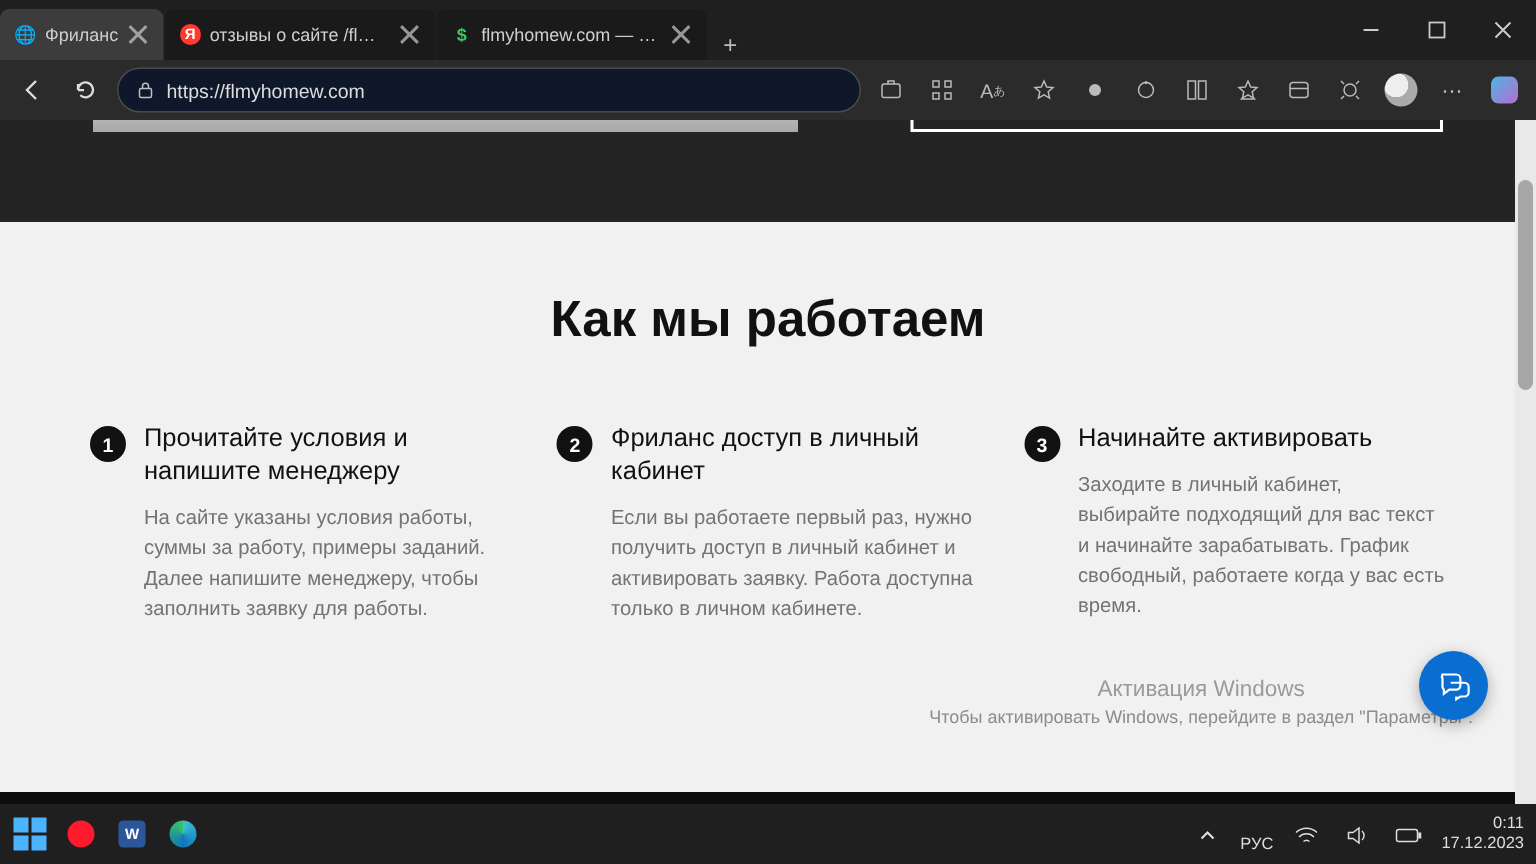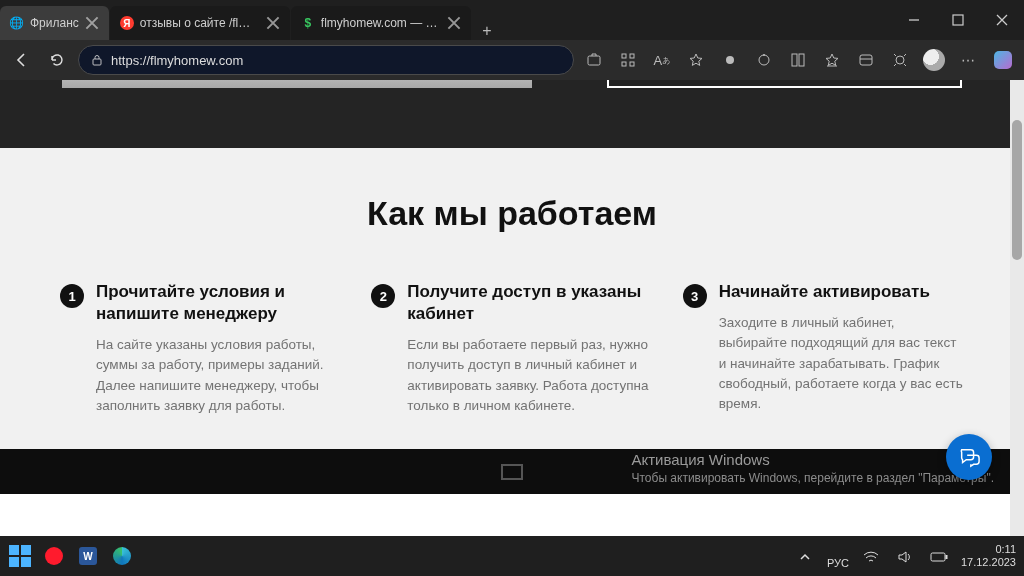--- a/index.html
+++ b/index.html
@@ -27,36 +27,36 @@
 
 .viewport{flex:1;position:relative;background:#fff;overflow:hidden}
 .scroll-track{position:absolute;right:0;top:0;bottom:0;width:14px;background:#e9e9e9}
 .scroll-thumb{position:absolute;right:2px;width:10px;top:40px;height:140px;background:#a7a7a7;border-radius:5px}
 
 .hero-strip{height:68px;background:#242424;display:flex;justify-content:center}
 .hero-inner{width:900px;display:flex;justify-content:space-between;align-items:flex-start;height:100%}
 .hero-imgbox{width:470px;height:28px;background:linear-gradient(#cfcfcf,#a8a8a8);margin-top:-20px}
 .hero-card{width:355px;height:28px;border:2px solid #fff;margin-top:-20px}
 
-.how{background:#f1f1f1;height:301px;display:flex;flex-direction:column;align-items:center;position:relative;padding:0 60px}
+.how{background:#f1f1f1;height:380px;display:flex;flex-direction:column;align-items:center;position:relative;padding:0 60px}
 .how h2{font-size:34px;font-weight:800;color:#111;margin-top:46px;margin-bottom:48px}
 .steps{display:flex;gap:30px;align-items:flex-start;width:100%}
 .step{flex:1;display:flex;gap:12px;align-items:flex-start}
 .badge{width:24px;height:24px;border-radius:50%;background:#111;color:#fff;display:flex;align-items:center;justify-content:center;font-size:13px;font-weight:600;flex:none;margin-top:3px}
 .step-body{display:flex;flex-direction:column;gap:10px}
-.step-title{font-size:17px;font-weight:700;color:#111;line-height:1.3}
+.step-title{font-size:17px;font-weight:400;color:#111;line-height:1.3}
 .step-desc{font-size:13.5px;color:#737373;line-height:1.5}
 .footer-strip{height:45px;background:#0d0d0d;position:relative;display:flex;align-items:center;justify-content:center}
 .footer-strip::before{content:"";width:18px;height:12px;border:2px solid #555;display:block}
 
 
 .chat-btn{position:absolute;right:32px;bottom:56px;width:46px;height:46px;border-radius:50%;background:#0a6ed1;display:flex;align-items:center;justify-content:center;color:#fff;box-shadow:0 3px 10px rgba(0,0,0,.3)}
 .chat-ic{width:22px;height:22px;}
 
-.watermark{position:absolute;right:30px;bottom:50px;text-align:left;color:#8c8c8c;font-size:12px;line-height:1.35;pointer-events:none}
+.watermark{position:absolute;right:42px;bottom:50px;text-align:center;color:#8c8c8c;font-size:12px;line-height:1.35;pointer-events:none}
 .watermark .t{font-size:15px;color:#9a9a9a}
 
 .taskbar{height:40px;background:#1f1f1f;display:flex;align-items:center;justify-content:space-between;padding:0 8px;color:#ddd;font-size:11px}
 .tb-left{display:flex;align-items:center;gap:10px}
 .tb-icon{width:24px;height:24px;display:flex;align-items:center;justify-content:center;font-size:16px}
 .win-start{width:22px;height:22px;display:grid;grid-template-columns:1fr 1fr;grid-template-rows:1fr 1fr;gap:2px}
 .win-start span{background:#4cb4ff}
 .tb-right{display:flex;align-items:flex-end;gap:10px}
 .clock{text-align:right;line-height:1.15}
 svg{display:block}
@@ -212,21 +212,21 @@
         <div class="step">
           <div class="badge">1</div>
           <div class="step-body">
             <div class="step-title">Прочитайте условия и напишите менеджеру</div>
             <div class="step-desc">На сайте указаны условия работы, суммы за работу, примеры заданий. Далее напишите менеджеру, чтобы заполнить заявку для работы.</div>
           </div>
         </div>
         <div class="step">
           <div class="badge">2</div>
           <div class="step-body">
-            <div class="step-title">Получите доступ в указаны кабинет</div>
+            <div class="step-title">Фриланс доступ в личный кабинет</div>
             <div class="step-desc">Если вы работаете первый раз, нужно получить доступ в личный кабинет и активировать заявку. Работа доступна только в личном кабинете.</div>
           </div>
         </div>
         <div class="step">
           <div class="badge">3</div>
           <div class="step-body">
             <div class="step-title">Начинайте активировать</div>
             <div class="step-desc">Заходите в личный кабинет, выбирайте подходящий для вас текст и начинайте зарабатывать. График свободный, работаете когда у вас есть время.</div>
           </div>
         </div>

